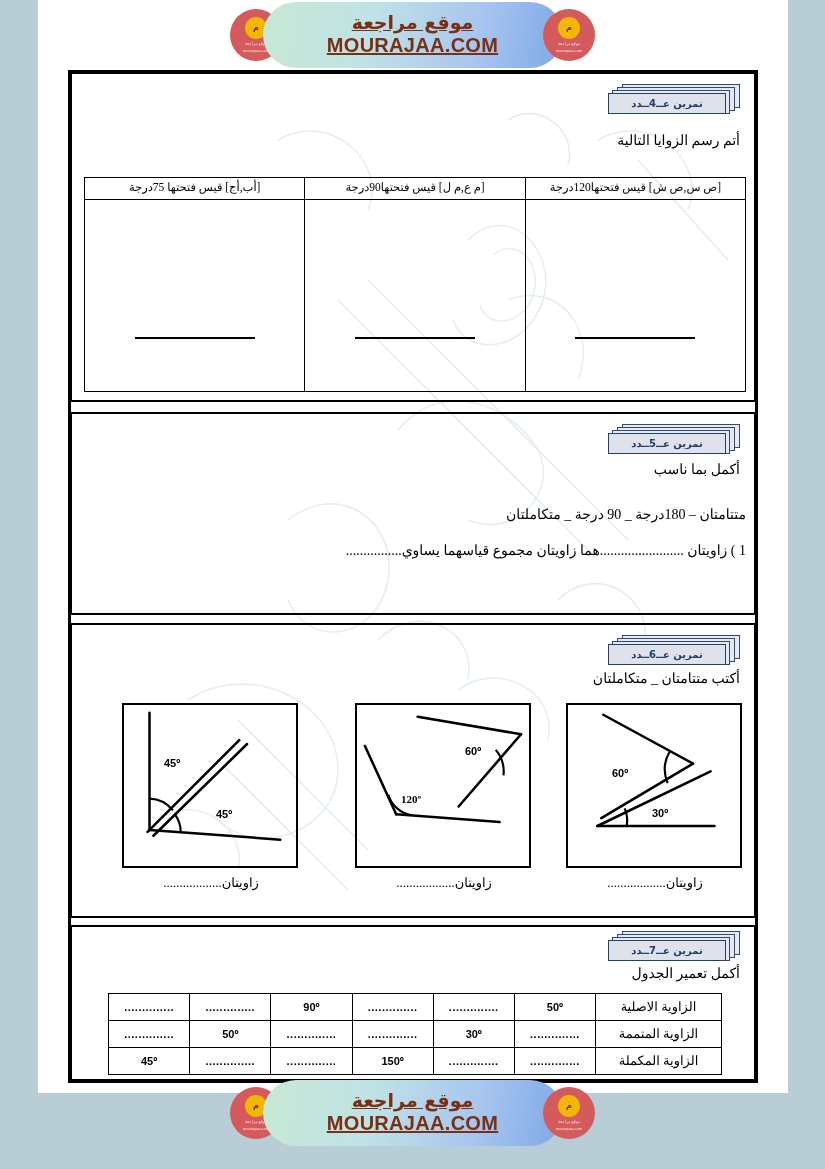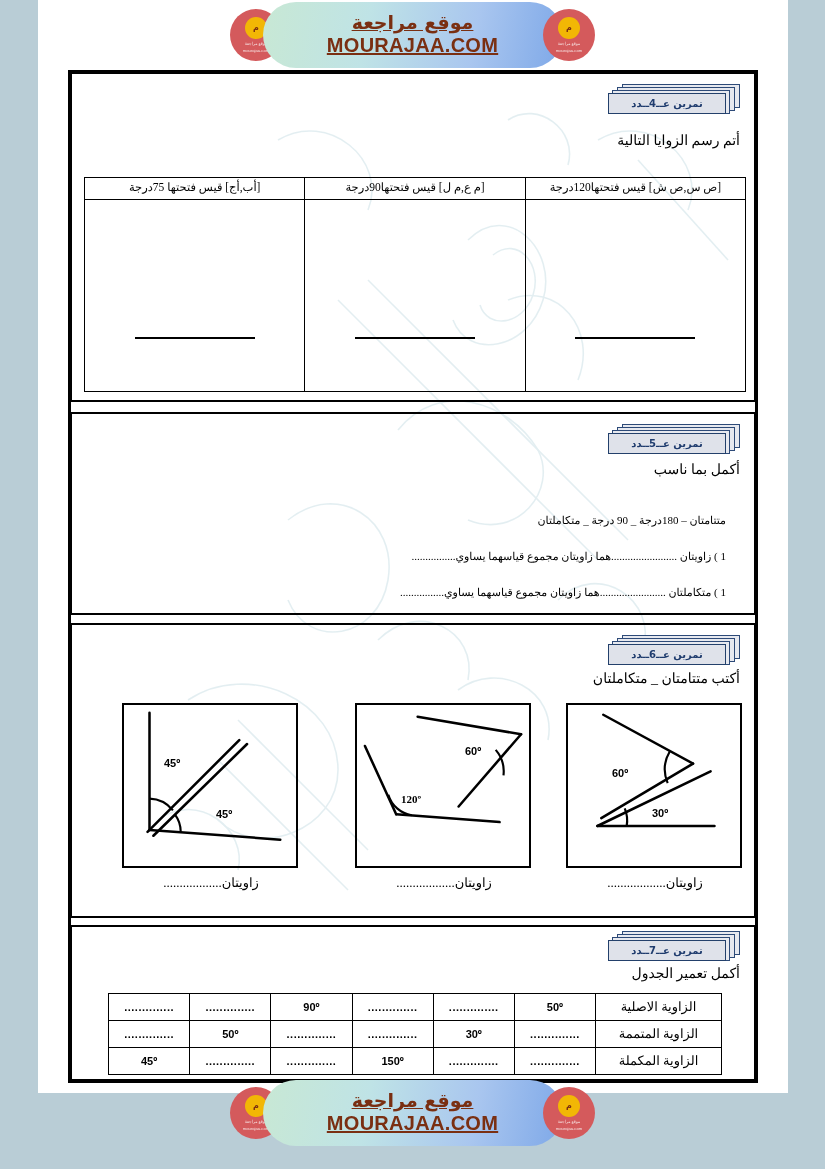--- a/index.html
+++ b/index.html
@@ -172,27 +172,26 @@
     position: absolute;
     bottom: 52px; left: 50%;
     transform: translateX(-50%);
     width: 120px; height: 0;
     border-top: 2px solid #000;
   }
 
   
   .ex5-line {
     position: absolute;
-    right: 28px;
-    font-family: "Liberation Serif", serif;
-    font-size: 11px;
+    right: 8px;
+    font-family: "Liberation Serif", serif;
+    font-size: 14px;
     direction: rtl;
     white-space: nowrap;
     color: #000;
-    margin-top: 8px;
   }
 
   
   .fig-box {
     position: absolute;
     border: 2px solid #000;
     background: transparent;
     width: 176px; height: 165px;
     top: 78px;
   }
@@ -338,21 +337,20 @@
     <div class="shadowlayer l3"></div>
     <div class="tab-main">
       <span class="tab-text">تمرين عــ5ــدد</span>
     </div>
   </div>
 
   <div class="instr" style="top:47px;">أكمل بما ناسب</div>
 
   <div class="ex5-line" style="top:92px;">متتامتان – 180درجة _ 90 درجة _  متكاملتان</div>
   <div class="ex5-line" style="top:128px;">1 ) زاويتان ........................هما زاويتان مجموع قياسهما يساوي................</div>
-  <div class="ex5-line" style="top:164px;">1 ) متكاملتان ........................هما زاويتان مجموع قياسهما يساوي................</div>
 </div>
 
 <div class="exercise" id="ex6">
   <div class="tab-wrap" style="left:536px;">
     <div class="shadowlayer l1"></div>
     <div class="shadowlayer l2"></div>
     <div class="shadowlayer l3"></div>
     <div class="tab-main">
       <span class="tab-text">تمرين عــ6ــدد</span>
     </div>

